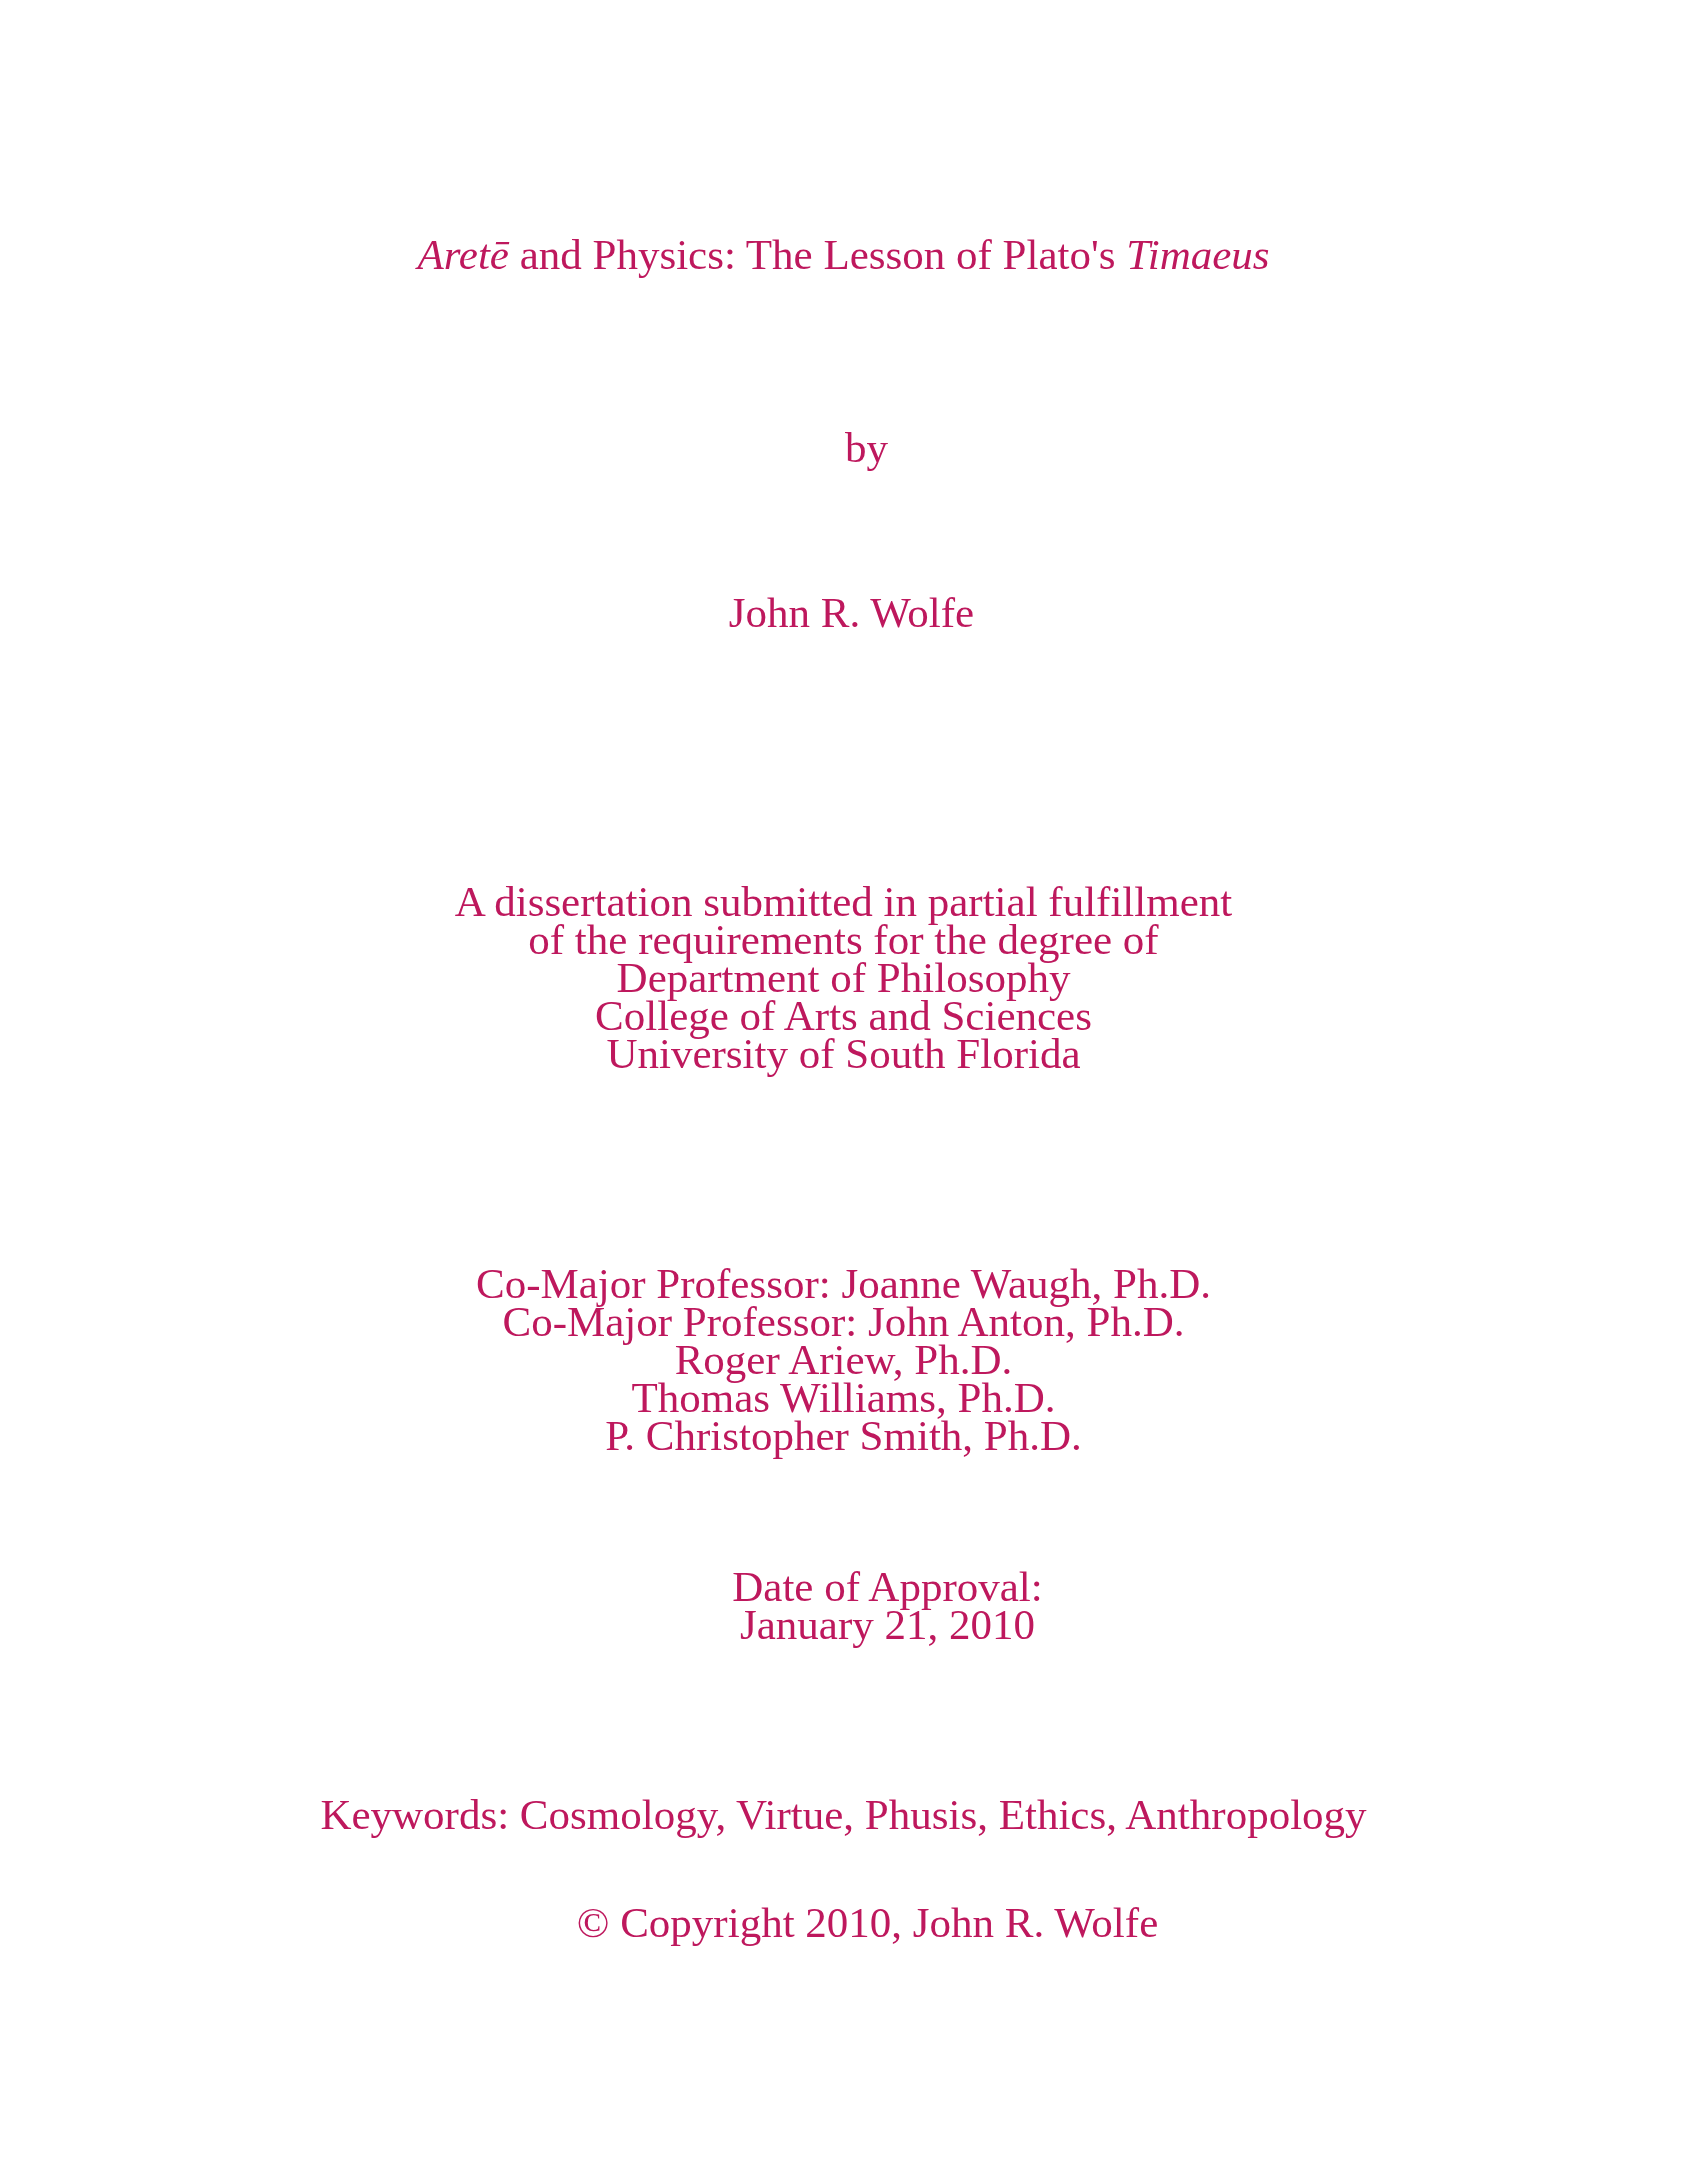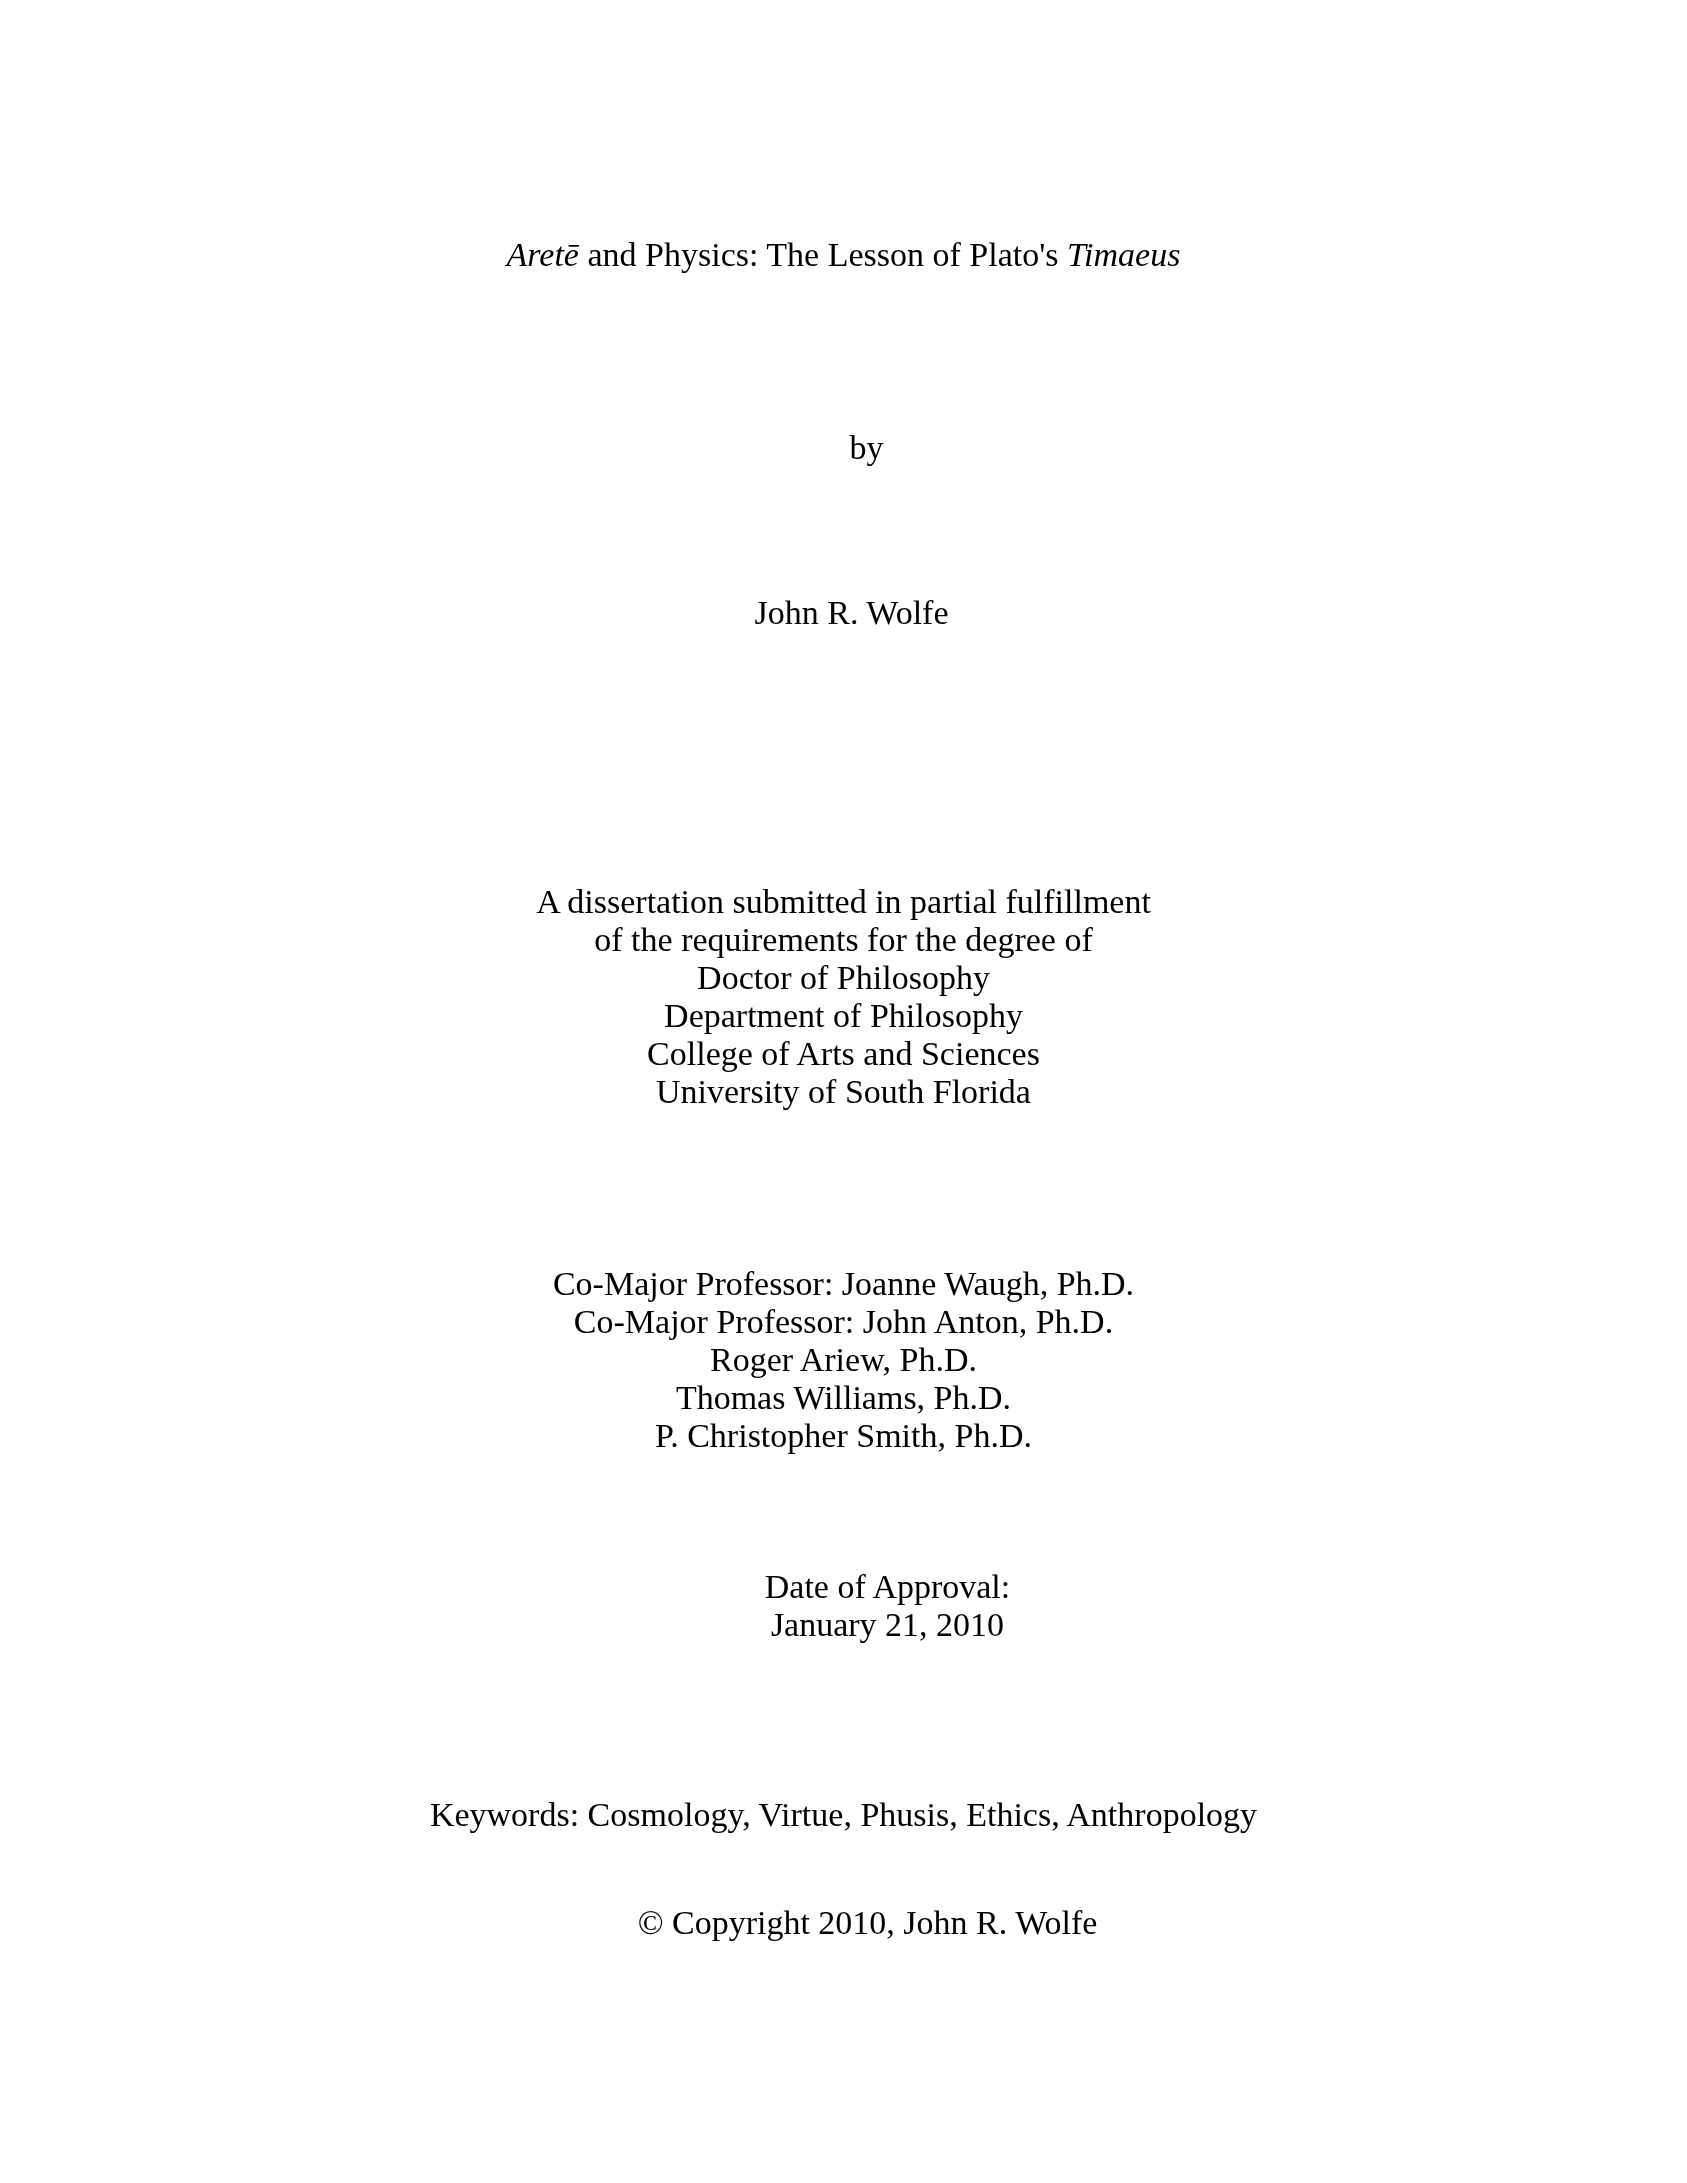--- a/index.html
+++ b/index.html
@@ -5,23 +5,23 @@
   html, body {
     margin: 0;
     padding: 0;
     background: #ffffff;
   }
   .page {
     position: relative;
     width: 1687px;
     height: 2068px;
     background: #ffffff;
-    color: #000000;
+    color: #be185d;
     font-family: "Liberation Serif", "DejaVu Serif", serif;
-    font-size: 34px;
+    font-size: 43px;
     line-height: 38px;
     text-align: center;
     overflow: hidden;
   }
   .block {
     position: absolute;
     left: 0;
     width: 100%;
   }
   .italic {
@@ -40,21 +40,20 @@
     <span class="italic">Aretē</span><span> and Physics: The Lesson of Plato's </span><span class="italic">Timaeus</span>
   </div>
 
   <div class="block" style="top: 429px; margin-left: 23px;">by</div>
 
   <div class="block" style="top: 594px; padding-left: 8px;">John R. Wolfe</div>
 
   <div class="block" style="top: 883px;">
     <span class="line">A dissertation submitted in partial fulfillment</span>
     <span class="line">of the requirements for the degree of</span>
-    <span class="line">Doctor of Philosophy</span>
     <span class="line">Department of Philosophy</span>
     <span class="line">College of Arts and Sciences</span>
     <span class="line">University of South Florida</span>
   </div>
 
   <div class="block" style="top: 1265px;">
     <span class="line">Co-Major Professor: Joanne Waugh, Ph.D.</span>
     <span class="line">Co-Major Professor: John Anton, Ph.D.</span>
     <span class="line">Roger Ariew, Ph.D.</span>
     <span class="line">Thomas Williams, Ph.D.</span>

